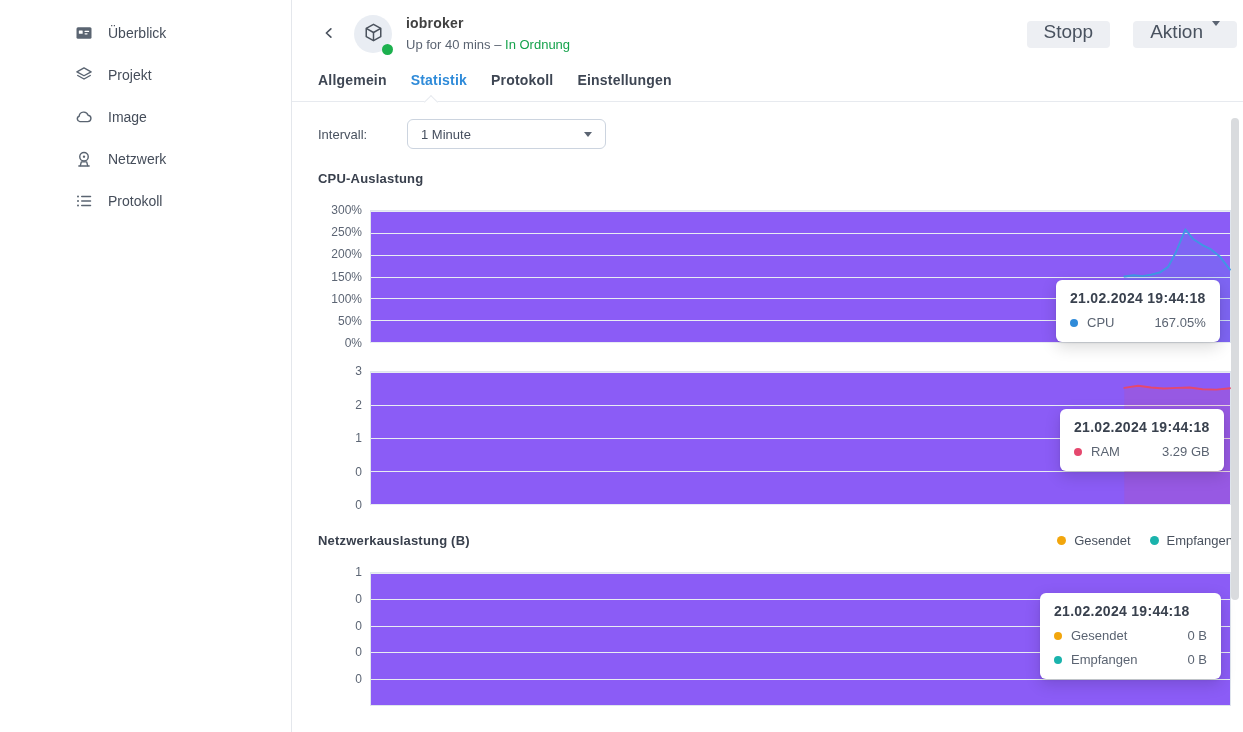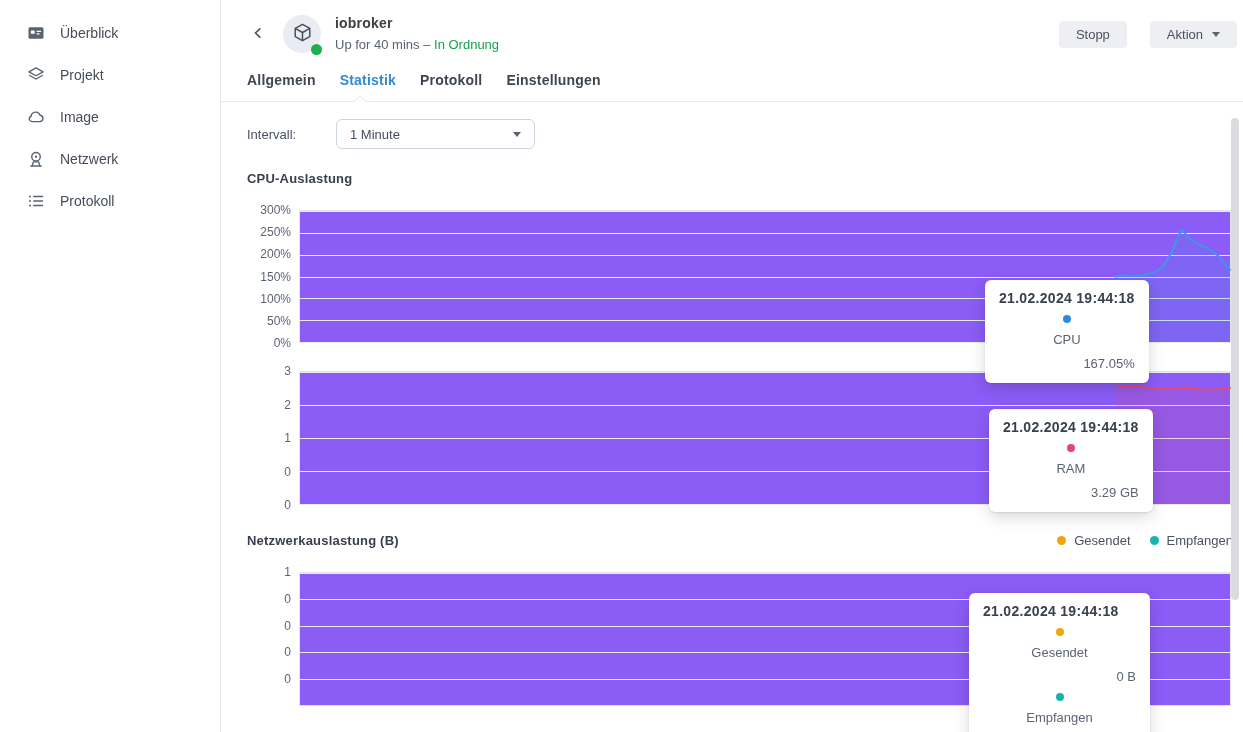--- a/index.html
+++ b/index.html
@@ -1,39 +1,39 @@
 <!DOCTYPE html>
 <html><head>
 <meta charset="utf-8">
 <style>
   * { box-sizing: border-box; margin: 0; padding: 0; }
   html,body { background:#fff; }
   body { font-family:"Liberation Sans", sans-serif; }
   .app { position:relative; width:1243px; height:732px; background:#fff; display:flex; overflow:hidden; color:#3d4450; font-size:13px; }
 
   
-  .sidebar { width:221px; flex-shrink:0; border-right:1px solid #e4e7ec; padding-top:12px; background:#fff; }
+  .sidebar { width:244px; flex-shrink:0; border-right:1px solid #e4e7ec; padding-top:12px; background:#fff;margin-left:48px; }
   .side-item { display:flex; align-items:center; gap:14px; height:42px; padding:0 16px; margin:0 10px; border-radius:8px; cursor:pointer; color:#454d5a; font-size:14px; }
   .side-item.active { background:#e4edf9; }
   .icn { display:flex; align-items:center; justify-content:center; color:#5a6471; }
   .icn svg { width:20px; height:20px; display:block; }
 
   
   .main { flex:1; position:relative; overflow:hidden; background:#fff; }
   .hdr { height:64px; display:flex; align-items:center; gap:14px; padding:4px 6px 0 26px; }
   .back { width:22px; height:22px; display:flex; align-items:center; justify-content:center; color:#4a525e; cursor:pointer; }
   .avatar { width:38px; height:38px; border-radius:50%; background:#e9edf3; position:relative; display:flex; align-items:center; justify-content:center; color:#49515c; }
   .avatar svg { width:21px; height:21px; }
   .status-dot { position:absolute; right:-1px; bottom:-2px; width:11px; height:11px; border-radius:50%; background:#1cb04e; }
   .twrap { line-height:1.25; }
   .title { font-size:14px; font-weight:700; color:#404040; letter-spacing:.2px; }
   .subtitle { font-size:13px; color:#5b6472; margin-top:4px; }
   .health { color:#15a24c; }
   .hdr-spacer { flex:1; }
-  .btn { background:#edeff3; border:none; border-radius:4px; height:27px; padding:0 17px; font-size:13px; color:#49525f; font-family:inherit; display:inline-flex; align-items:center; gap:9px; cursor:pointer; margin-left:9px; }
+  .btn { background:#edeff3; border:none; border-radius:4px; height:27px; padding:0 17px; font-size:19px; color:#49525f; font-family:inherit; display:inline-flex; align-items:flex-start; gap:9px; cursor:pointer; margin-left:9px; }
   .caret { width:0; height:0; border-left:4px solid transparent; border-right:4px solid transparent; border-top:5px solid #5b6472; }
 
   
   .tabbar { display:flex; gap:24px; padding:8px 26px 13px; position:relative; border-bottom:1px solid #e7eaef; }
   .tab { font-size:14px; font-weight:700; color:#3e4653; cursor:pointer; letter-spacing:.2px; }
   .tab.active { color:#2f8bd9; }
   .notch { position:absolute; bottom:-6px; width:10px; height:10px; background:#fff; border-left:1px solid #e7eaef; border-top:1px solid #e7eaef; transform:rotate(45deg); }
 
   
   .content { padding:0 0 0 26px; position:relative; }
@@ -53,21 +53,21 @@
   .chart-row { display:flex; }
   .ygut { width:52px; flex-shrink:0; position:relative; }
   .ytick { position:absolute; right:8px; transform:translateY(-50%); font-size:12px; color:#5c6574; white-space:nowrap; }
   .plot { flex:1; margin-right:12px; position:relative; background:#8b5cf6; border:1px solid #dfe5ed; }
   .gline { position:absolute; left:0; right:0; height:1px; background:#e8ecf3; }
   .line-svg { position:absolute; inset:0; width:100%; height:100%; overflow:visible; }
 
   
   .tip { position:absolute; background:#fff; border-radius:6px; box-shadow:0 1px 2px rgba(0,0,0,.10), 0 5px 16px rgba(0,0,0,.15); padding:10px 14px 12px; z-index:3; }
   .tip-date { font-weight:700; font-size:14px; color:#39414e; letter-spacing:.3px; white-space:nowrap; }
-  .tip-row { display:flex; align-items:center; gap:9px; margin-top:9px; font-size:13px; color:#5b6472;flex-direction:column; }
+  .tip-row { display:flex; align-items:center; gap:9px; margin-top:9px; font-size:13px; color:#5b6472; }
   .tip-dot { width:8px; height:8px; border-radius:50%; flex-shrink:0; }
   .tip-val { margin-left:auto; padding-left:26px; }
 
   
   .scroll-thumb { position:absolute; right:4px; top:118px; width:8px; height:482px; border-radius:4px; background:#d9dbde; z-index:6; cursor:pointer; }
 </style>
 </head>
 <body>
 
 <div class="app">

